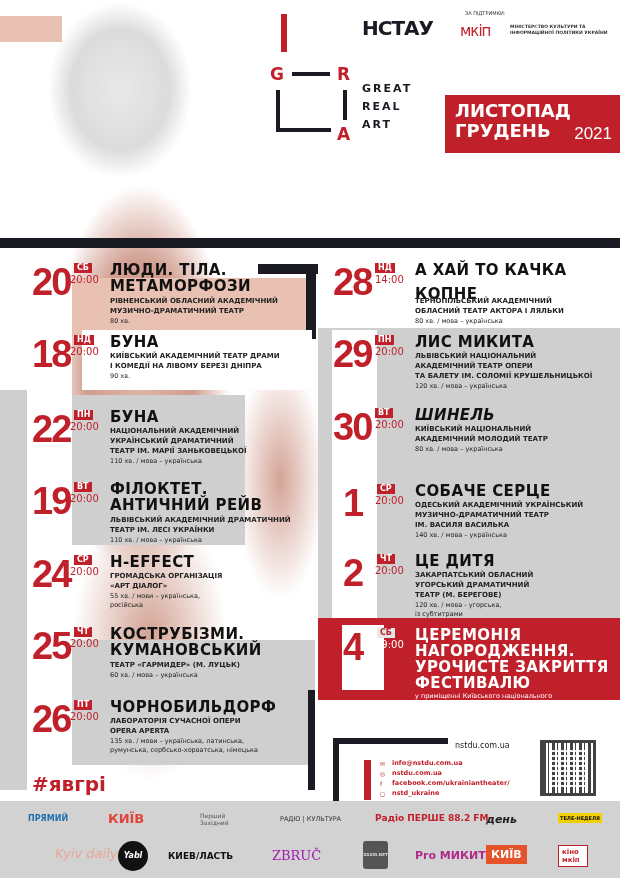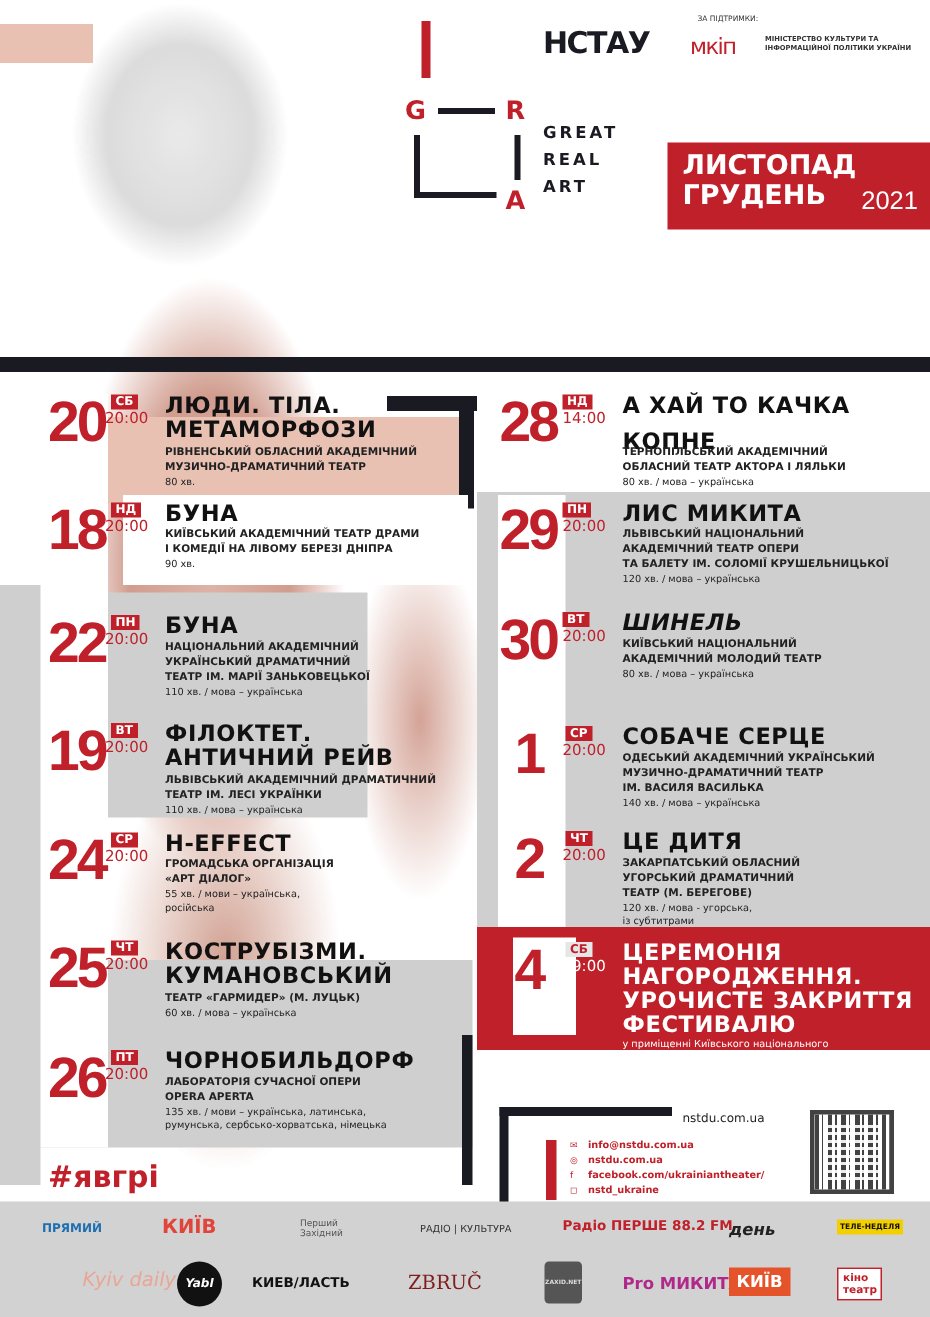--- a/index.html
+++ b/index.html
@@ -308,19 +308,19 @@
     <div class="sp" style="left:108px;top:10px;color:#e0443a;font-size:13px;">КИЇВ</div>
     <div class="sp" style="left:200px;top:11px;color:#555;font-size:6px;width:55px;white-space:normal;font-weight:normal;">Перший Західний</div>
     <div class="sp" style="left:280px;top:14px;color:#333;font-size:6.5px;font-weight:normal;">РАДІО | КУЛЬТУРА</div>
     <div class="sp" style="left:375px;top:12px;color:#c0202a;font-size:9px;">Радіо ПЕРШЕ 88.2 FM</div>
     <div class="sp" style="left:486px;top:12px;color:#222;font-size:11px;font-style:italic;">день</div>
     <div class="sp" style="left:558px;top:12px;color:#111;font-size:5px;background:#f2d000;padding:2px;">ТЕЛЕ-НЕДЕЛЯ</div>
 
     <div class="sp" style="left:55px;top:45px;color:#e8a796;font-size:13px;font-style:italic;font-weight:normal;">Kyiv daily</div>
     <div class="sp" style="left:118px;top:40px;color:#fff;background:#111;border-radius:50%;width:30px;height:30px;line-height:30px;text-align:center;font-size:8px;font-style:italic;">Yabl</div>
     <div class="sp" style="left:168px;top:50px;color:#111;font-size:9px;">КИЕВ/ЛАСТЬ</div>
-    <div class="sp" style="left:272px;top:47px;color:#7f1d1d;font-size:13px;font-weight:normal;font-family:'DejaVu Serif',serif;">ZBRUČ</div>
+    <div class="sp" style="left:272px;top:47px;color:#a21caf;font-size:13px;font-weight:normal;font-family:'DejaVu Serif',serif;">ZBRUČ</div>
     <div class="sp" style="left:363px;top:40px;color:#ddd;background:#555;border-radius:3px;width:25px;height:28px;line-height:28px;text-align:center;font-size:4px;">ZAXID.NET</div>
     <div class="sp" style="left:415px;top:48px;color:#b0298a;font-size:11px;">Pro МИКИТА</div>
     <div class="sp" style="left:486px;top:44px;color:#fff;background:#e5532b;padding:3px 5px;font-size:11px;">КИЇВ</div>
-    <div class="sp" style="left:558px;top:44px;color:#c0202a;background:#fff;border:1px solid #c0202a;padding:2px 3px;font-size:7px;width:30px;white-space:normal;line-height:8px;">кіно театр</div>
+    <div class="sp" style="left:558px;top:44px;color:#c0202a;background:#fff;border:1px solid #c0202a;padding:2px 3px;font-size:7px;width:30px;white-space:normal;line-height:8px;">кіно мкіп</div>
   </div>
 </div>
 
 </body></html>

